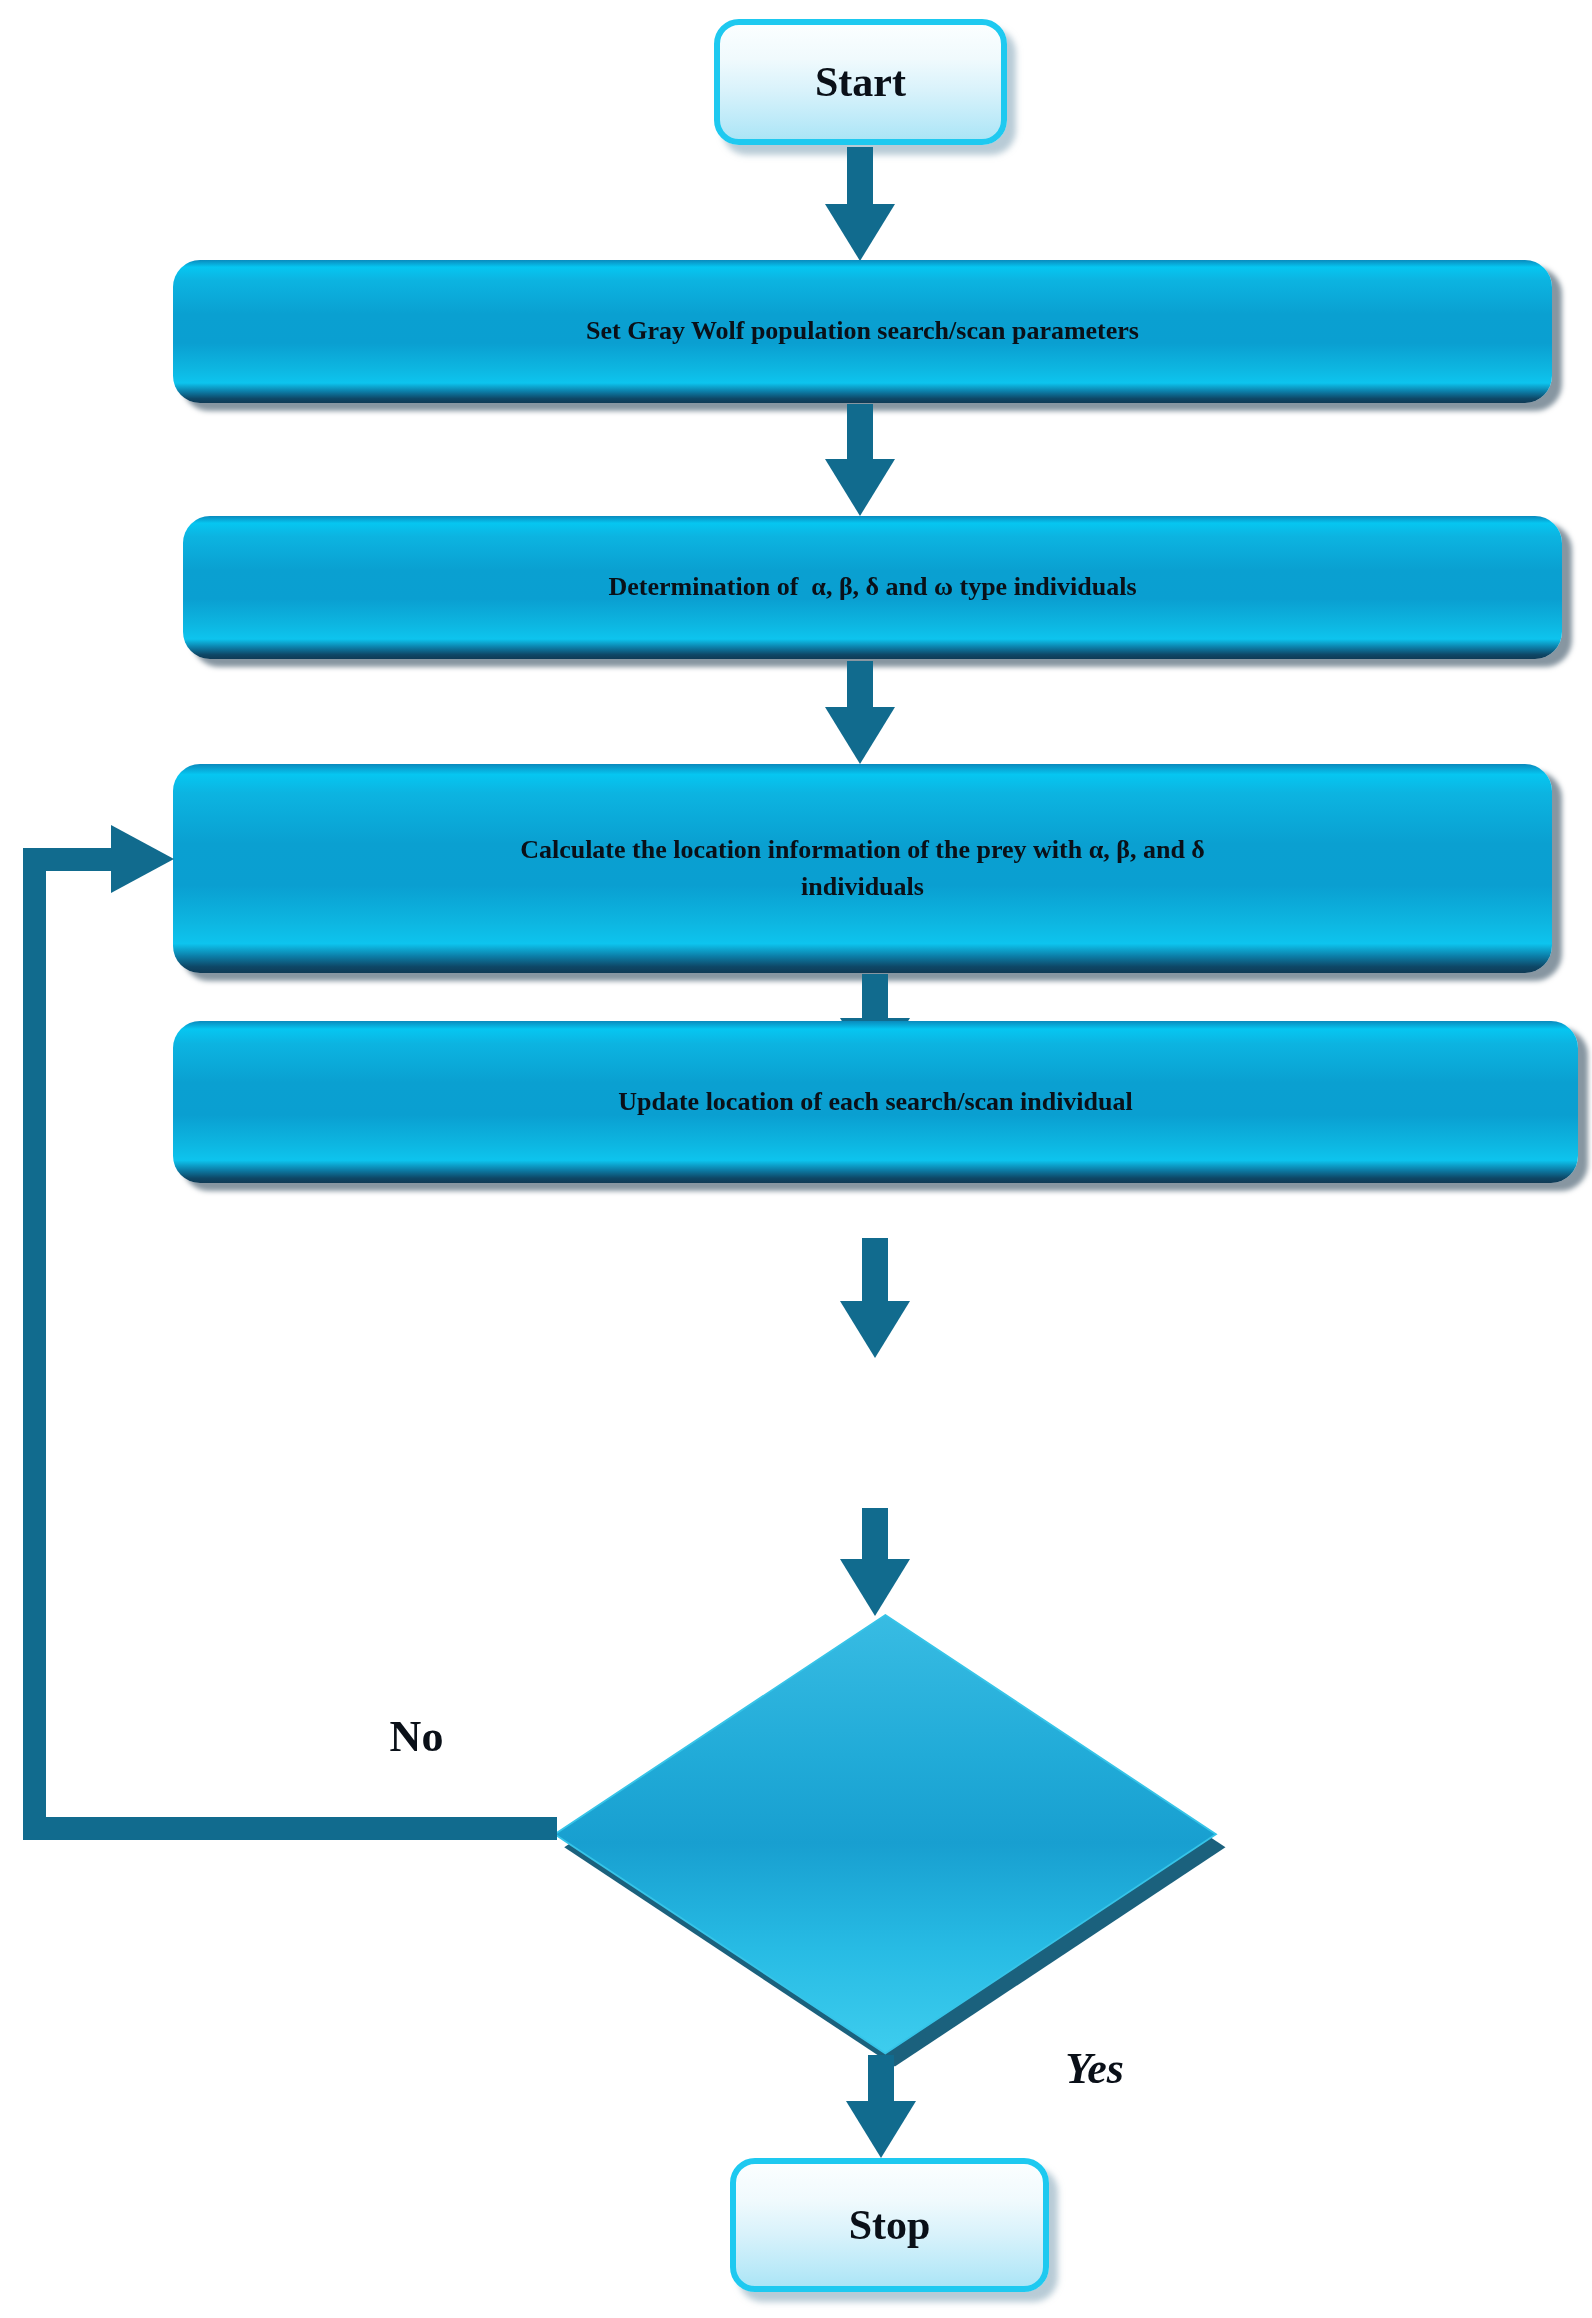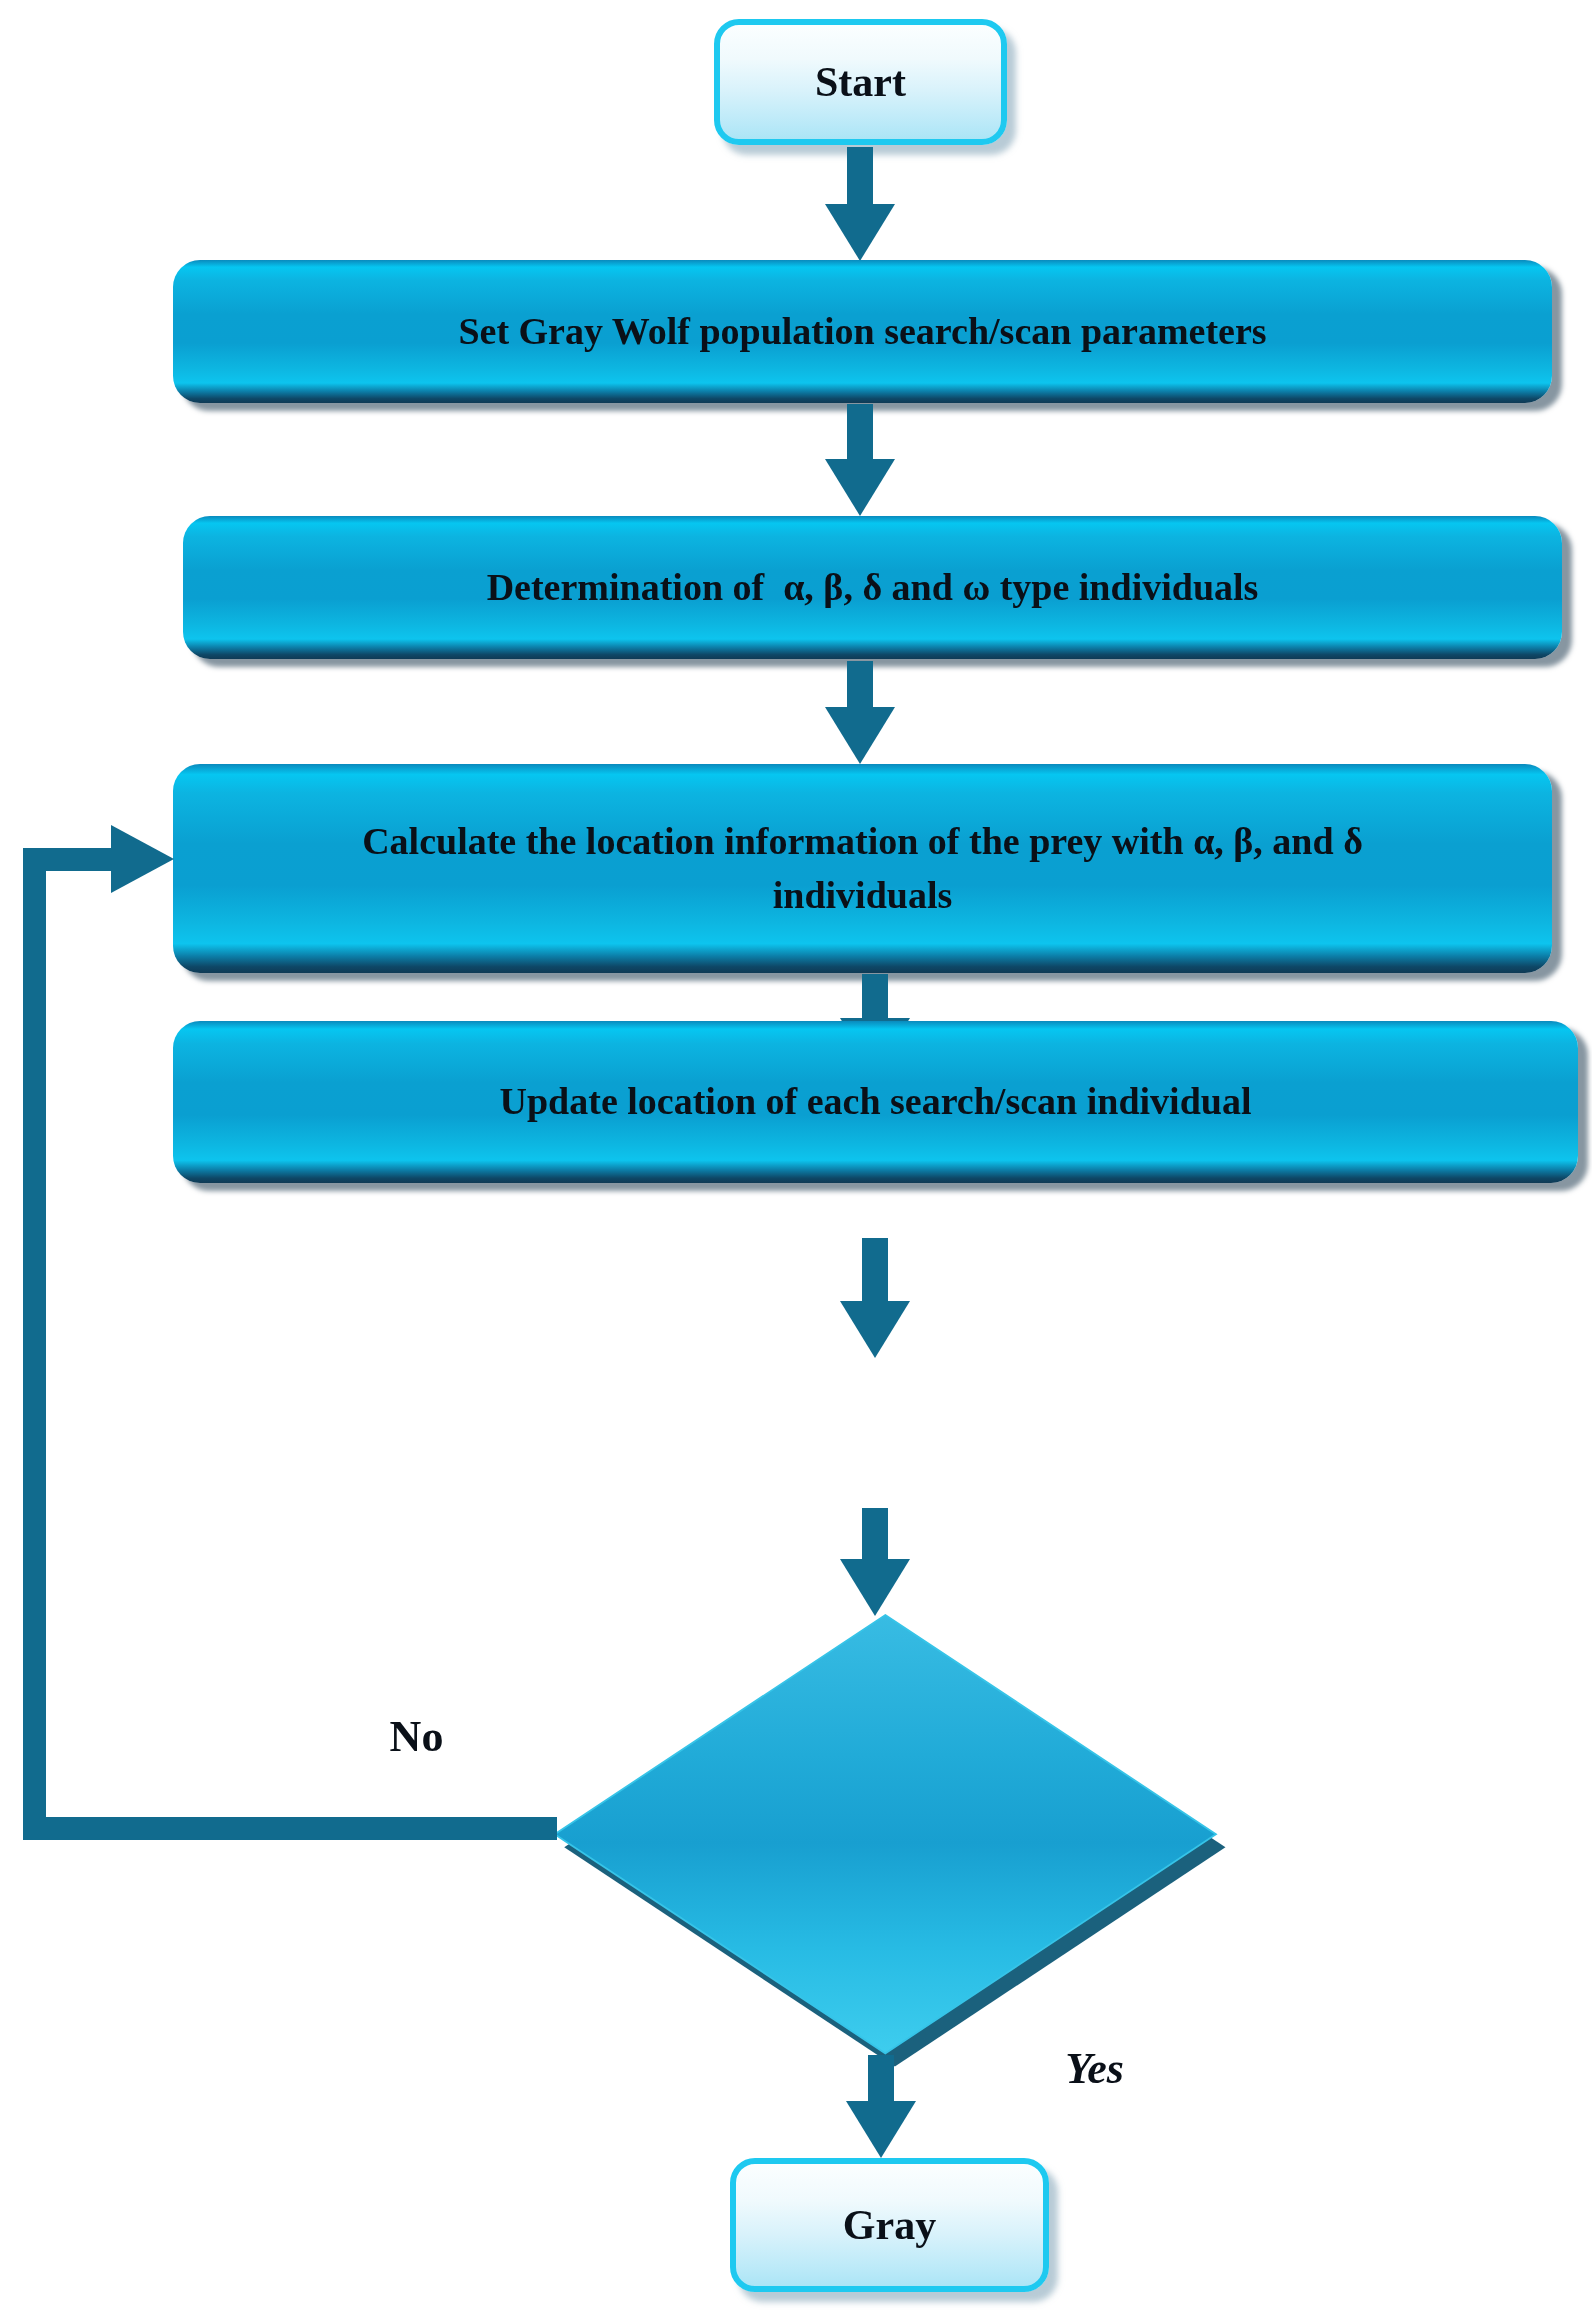--- a/index.html
+++ b/index.html
@@ -29,21 +29,21 @@
   
   .process {
     position:absolute;
     box-sizing:border-box;
     border-radius:27px;
     background:linear-gradient(180deg,
       #0a8abd 0%, #06c6f1 5%, #0cb4e1 14%, #0aa0d1 38%, #0a9fd1 58%,
       #0db6e1 76%, #0dc4ee 86%, #0c7da7 92%, #0e4766 97%, #0f3a55 100%);
     box-shadow:9.5px 7.1px 4.8px rgba(16,45,68,0.5);
     display:flex; align-items:center; justify-content:center;
-    font-size:38px; font-weight:600; text-align:center;
+    font-size:26px; font-weight:600; text-align:center;
     line-height:1.4;
   }
   .process .label { white-space:pre-wrap; padding:0 24px; }
   .process sub { font-size:0.58em; line-height:0; vertical-align:-0.15em; }
 
   
   .arrow-down {
     position:absolute; width:69px;
     display:flex; flex-direction:column; align-items:center;
   }
@@ -159,17 +159,17 @@
 
   <div class="edge-label" style="left:357px; top:1711px; width:119px;">No</div>
   <div class="edge-label" style="left:1029px; top:2043px; width:131px;font-style:italic;">Yes</div>
 
   <div class="arrow-down" style="left:846px; top:2055px; height:103px;">
     <div class="shaft"></div>
     <div class="head"></div>
   </div>
 
   <div class="terminal" style="left:730px; top:2158px; width:319px; height:134px;">
-    <span class="label">Gray</span>
+    <span class="label">Stop</span>
   </div>
 
 </div>
 
 
 </body></html>

